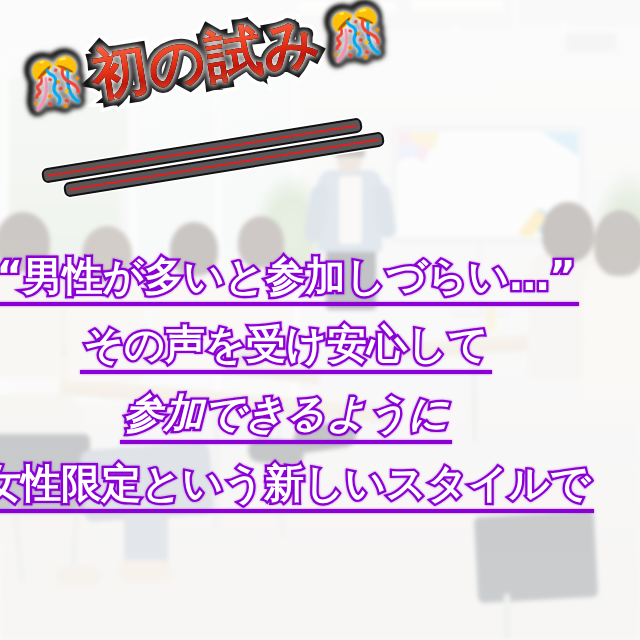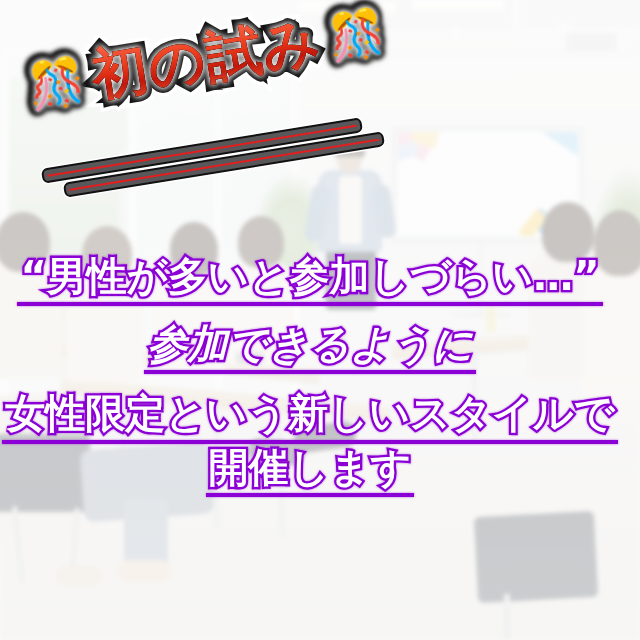--- a/index.html
+++ b/index.html
@@ -135,21 +135,21 @@
     font-family:"DejaVu Sans","Liberation Sans",sans-serif;
     letter-spacing:1px;white-space:nowrap;padding:0 6px;
     color:#fff;
     -webkit-text-stroke:18px #fff;
     paint-order:stroke fill;
   }
 
   
   .copy{
     position:absolute;left:0;top:253px;width:572px;
-    display:flex;flex-direction:column;align-items:center;padding-left:24px;
+    display:flex;flex-direction:column;align-items:center;
   }
   .line{
     position:relative;
     display:inline-block;
     padding:0 3px 2px;
     margin-bottom:13px;
     border-bottom:4px solid #8b00d4;
     filter:drop-shadow(0 0 1px rgba(139,0,212,.55));
   }
   .line-txt{
@@ -307,24 +307,24 @@
         <span class="title-text">初の試み</span>
       </span>
       <span class="kusu">🎊</span>
     </div>
   </div>
 
   <div class="copy">
     <div class="line l1">
       <span class="line-txt">“男性が多いと参加しづらい…”</span>
     </div>
+    <div class="line l2">
+      <span class="line-txt">その声を受け安心して</span>
+    </div>
     <div class="line l3">
       <span class="line-txt">参加できるように</span>
     </div>
     <div class="line l4">
       <span class="line-txt">女性限定という新しいスタイルで</span>
     </div>
-    <div class="line l5">
-      <span class="line-txt">開催します</span>
-    </div>
   </div>
 
 </div>
 
 </body></html>

